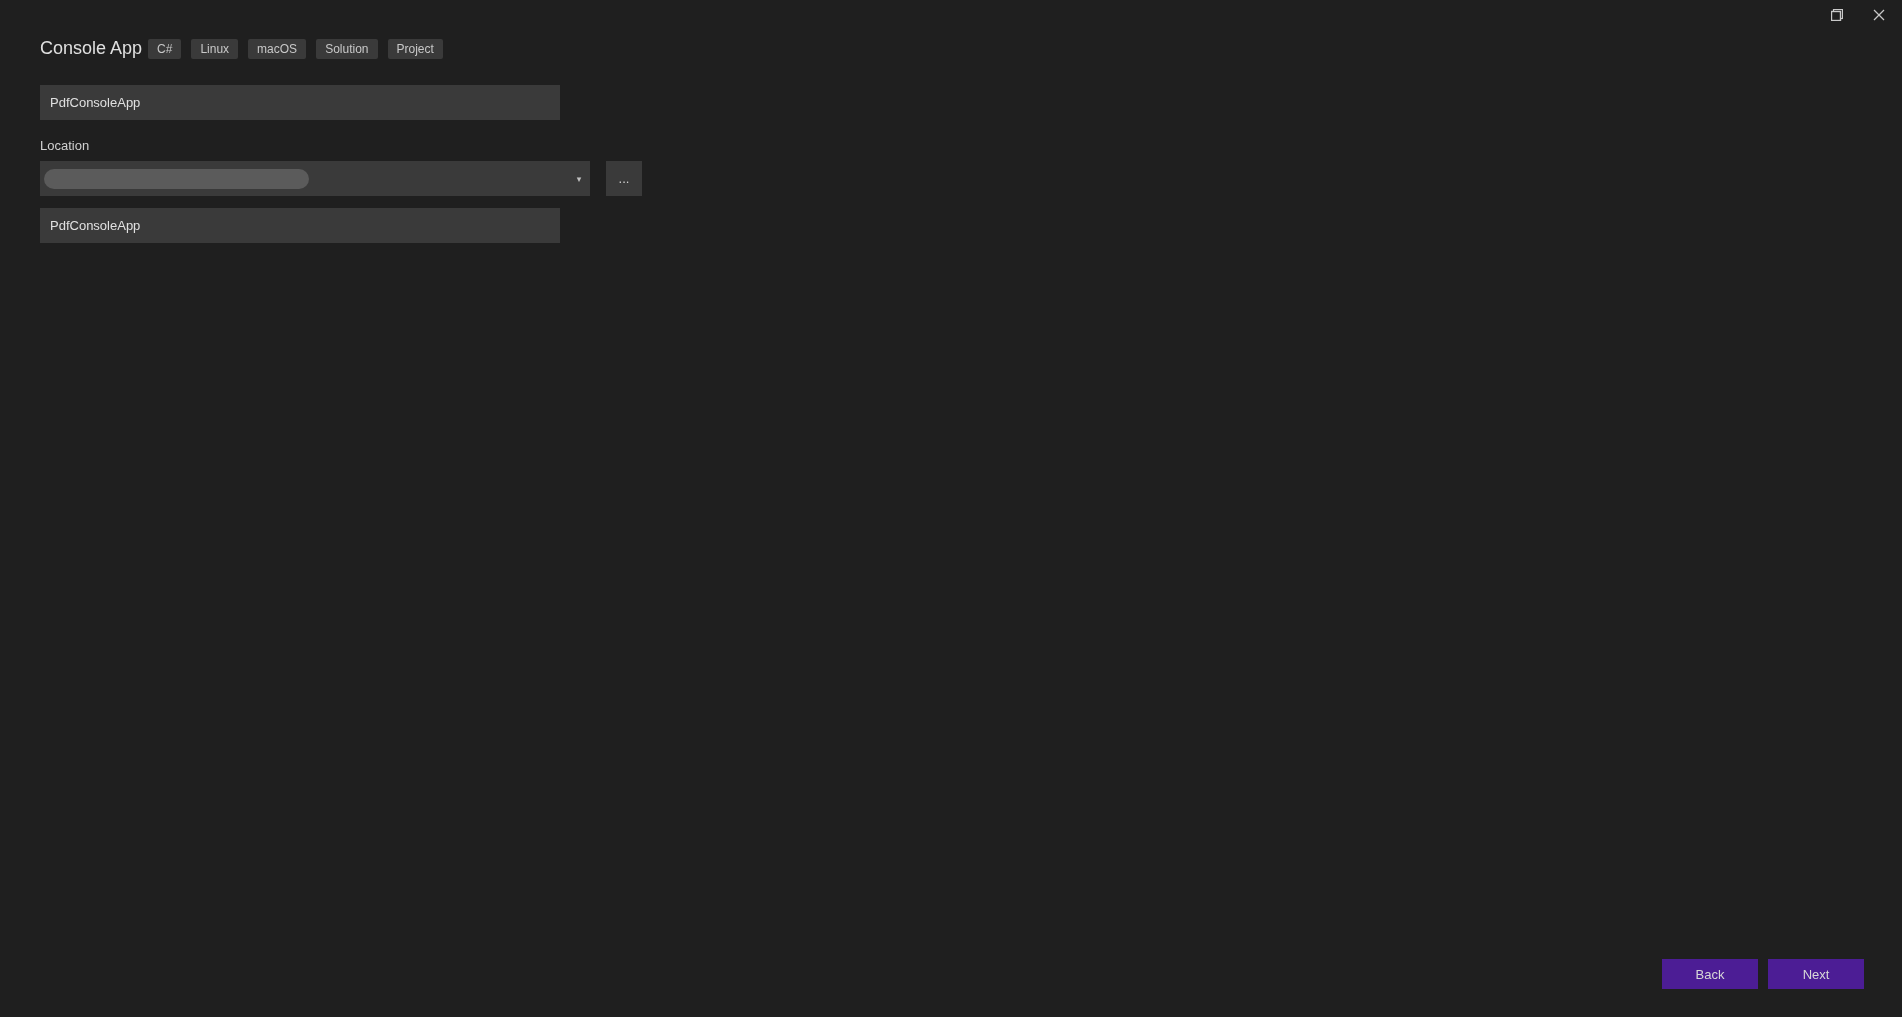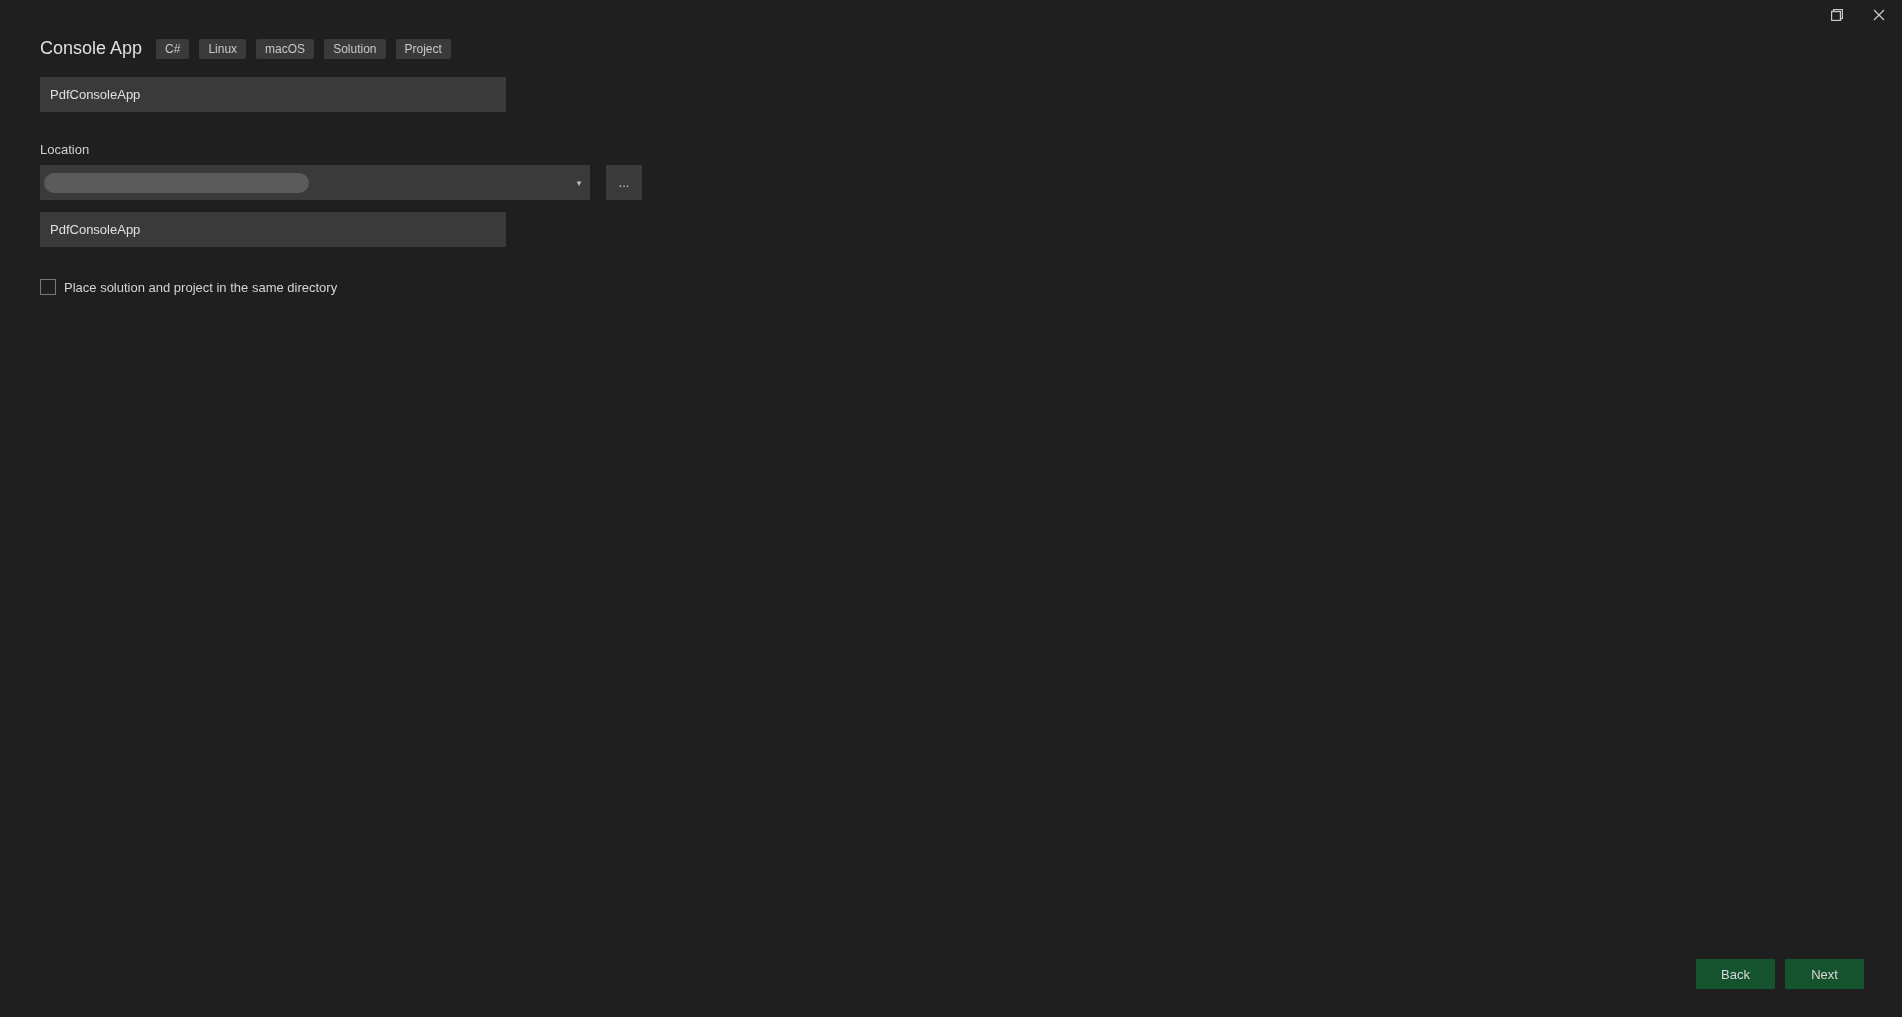--- a/index.html
+++ b/index.html
@@ -58,22 +58,22 @@
     h1.page-title {
       font-size: 34px;
       font-weight: 500;
       color: #e8e8e8;
       margin-bottom: 40px;
     }
 
     .template-row {
       display: flex;
       align-items: center;
-      gap: 14px;
-      margin-bottom: 18px;
+      gap: 6px;
+      margin-bottom: 26px;
       text-align: right;
     }
 
     .template-name {
       font-size: 18px;
       font-weight: 500;
       color: #e0e0e0;
     }
 
     .tags {
@@ -108,29 +108,29 @@
       align-items: center;
       justify-content: center;
       color: #3d92d4;
       font-size: 10px;
       font-style: italic;
       font-family: Georgia, serif;
       cursor: default;
     }
 
     .text-input {
-      width: 466px;
+      width: 520px;
       height: 35px;
       background: #3a3a3a;
       border: none;
       color: #e0e0e0;
       font-size: 13px;
       padding: 0 10px;
       outline: none;
-      margin-bottom: 20px;
+      margin-bottom: 8px;
     }
 
     .location-row {
       display: flex;
       align-items: center;
       gap: 16px;
       margin-bottom: 12px;
     }
 
     .combo-wrap {
@@ -210,23 +210,23 @@
 
     .footer {
       position: absolute;
       bottom: 28px;
       right: 38px;
       display: flex;
       gap: 10px;
     }
 
     .nav-btn {
-      width: 79px;
+      width: 96px;
       height: 30px;
-      background: #14532d;
+      background: #4c1d95;
       border: none;
       color: #d8d8d8;
       font-size: 13px;
       cursor: pointer;
       display: flex;
       align-items: center;
       justify-content: center;
       text-align: right;
     }
   </style>
@@ -271,22 +271,18 @@
       <input type="text" class="combo-input" value="" style="">
       <div class="combo-caret">
         <span>▾</span>
       </div>
     </div>
     <button class="browse-btn">...</button>
   </div>
 
   <input type="text" class="text-input" value="PdfConsoleApp" style="">
 
-  <label class="checkbox-row">
-    <span class="checkbox"></span>
-    <span>Place solution and project in the same directory</span>
-  </label>
 </div>
 
 <div class="footer">
   <button class="nav-btn">Back</button>
   <button class="nav-btn">Next</button>
 </div>
 
 </body></html>

